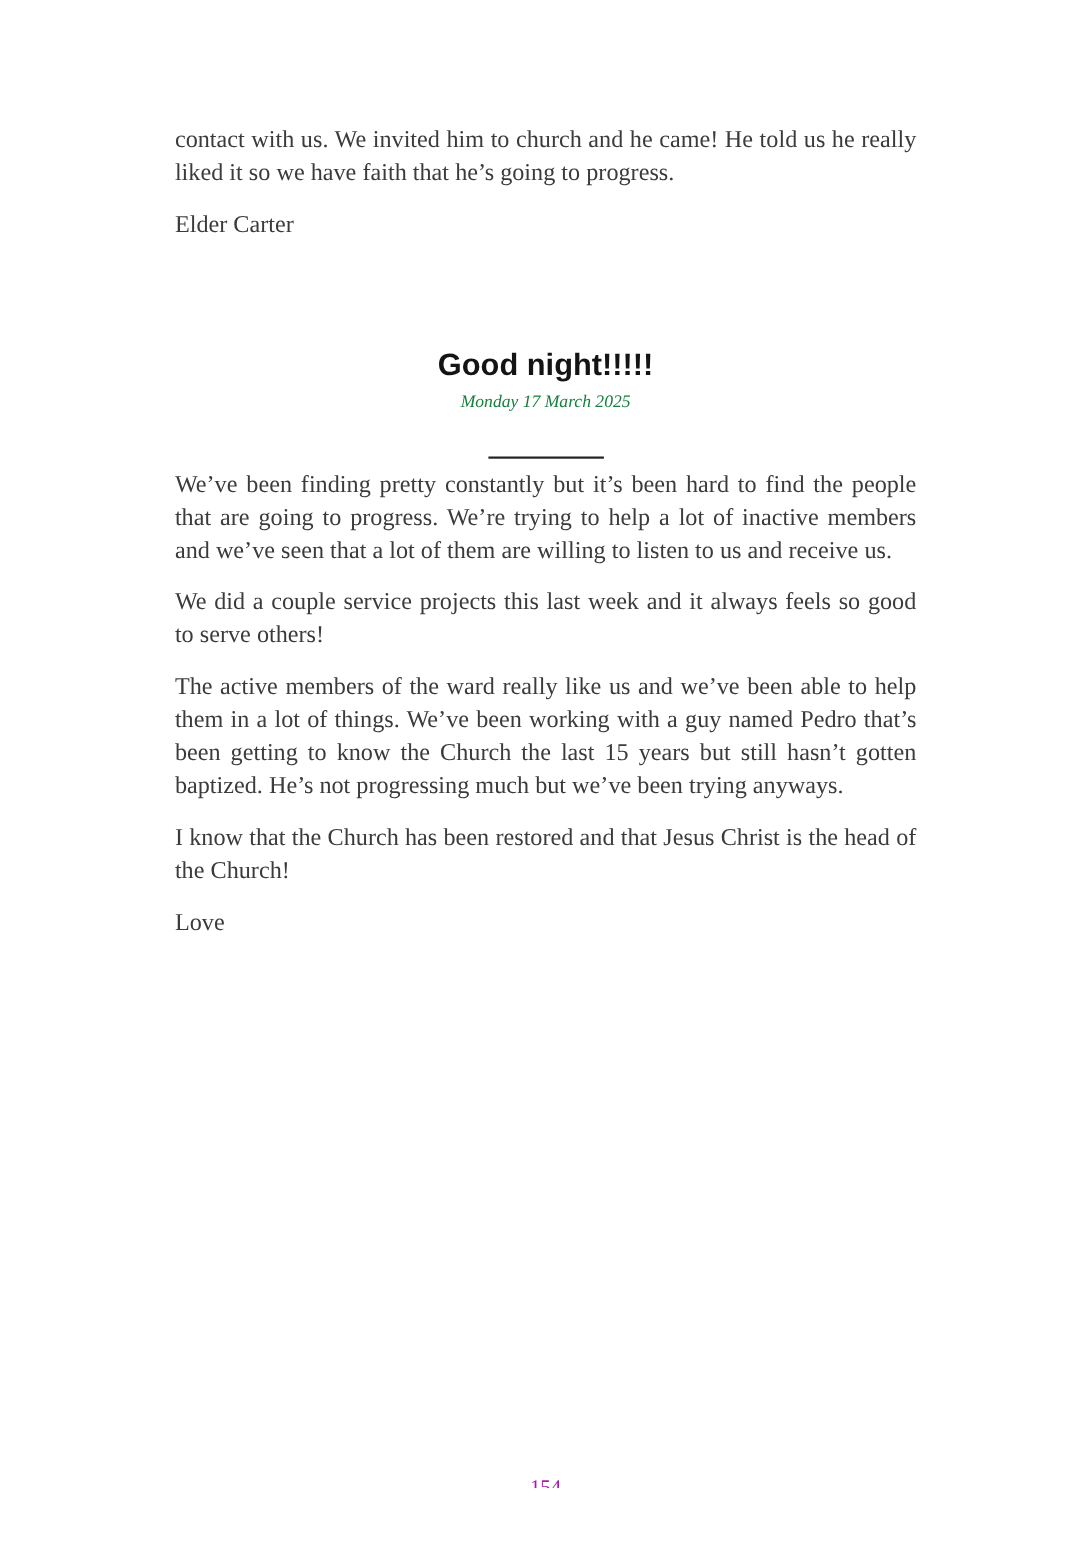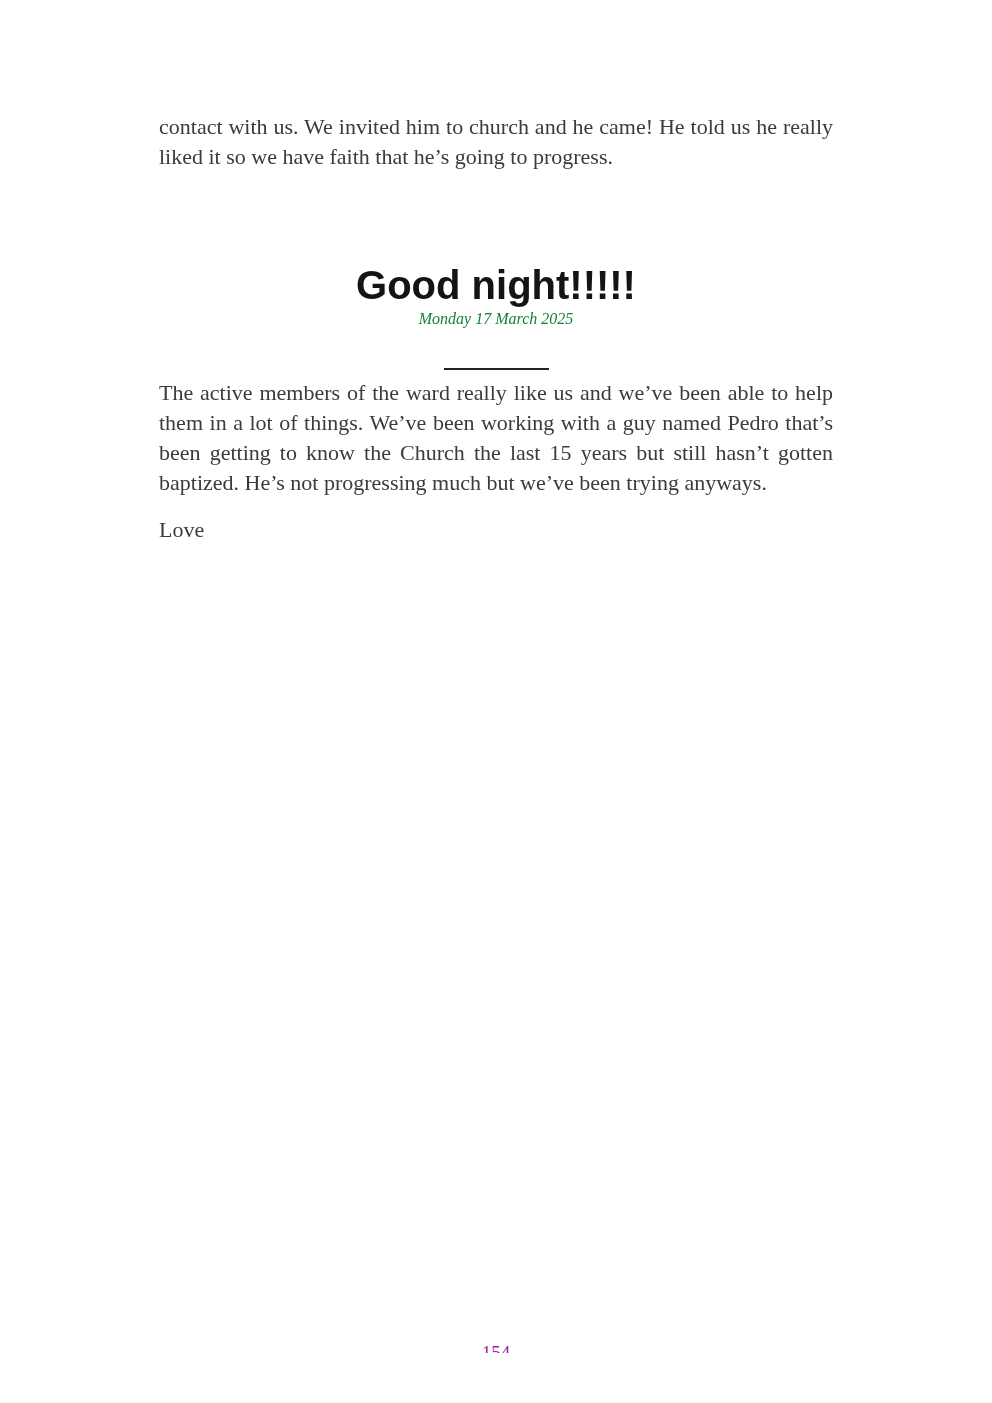--- a/index.html
+++ b/index.html
@@ -26,21 +26,21 @@
     font-size: 22px;
     line-height: 30px;
     color: #3b3b3b;
     text-align: justify;
     text-justify: inter-word;
   }
   .entry-title {
     margin: 90px 0 0 0;
     font-family: "Liberation Sans", sans-serif;
     font-weight: 700;
-    font-size: 40px;
+    font-size: 28px;
     line-height: 46px;
     color: #141414;
     text-align: center;
   }
   .entry-date {
     margin: 1px 0 0 0;
     font-family: "Liberation Serif", serif;
     font-style: italic;
     font-size: 16px;
     line-height: 20px;
@@ -66,26 +66,30 @@
   }
 </style>
 </head>
 <body>
 
 <div class="page">
   <div class="content">
 
     <section>
       <p class="body-par">contact with us. We invited him to church and he came! He told us he really liked it so we have faith that he’s going to progress.</p>
+      <p class="body-par">Elder Carter</p>
     </section>
 
     <section>
       <h1 class="entry-title">Good night!!!!!</h1>
       <div class="entry-date">Monday 17 March 2025</div>
       <div class="divider"></div>
+      <p class="body-par">We’ve been finding pretty constantly but it’s been hard to find the people that are going to progress. We’re trying to help a lot of inactive members and we’ve seen that a lot of them are willing to listen to us and receive us.</p>
+      <p class="body-par">We did a couple service projects this last week and it always feels so good to serve others!</p>
       <p class="body-par">The active members of the ward really like us and we’ve been able to help them in a lot of things. We’ve been working with a guy named Pedro that’s been getting to know the Church the last 15 years but still hasn’t gotten baptized. He’s not progressing much but we’ve been trying anyways.</p>
+      <p class="body-par">I know that the Church has been restored and that Jesus Christ is the head of the Church!</p>
       <p class="body-par">Love</p>
     </section>
 
   </div>
 
   <div class="page-number">154</div>
 </div>
 
 </body></html>

